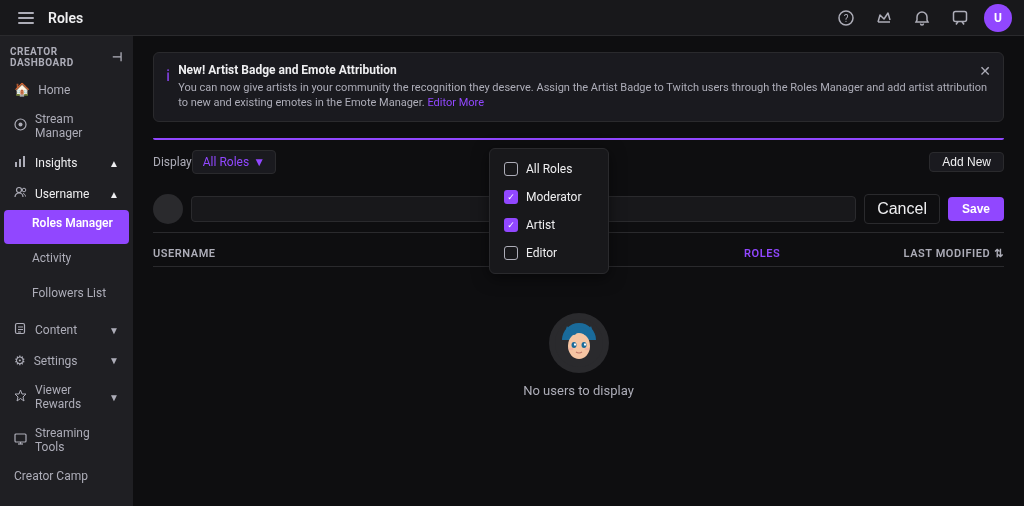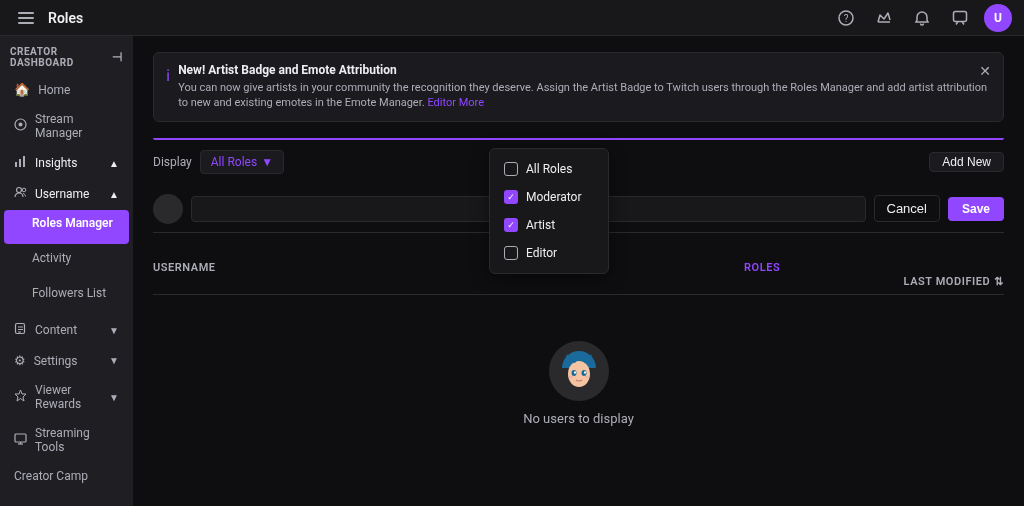--- a/index.html
+++ b/index.html
@@ -159,21 +159,21 @@
       justify-content: center;
     }
 
     
     .toolbar {
       display: flex;
       align-items: center;
       justify-content: space-between;
       margin-bottom: 12px;
     }
-    .toolbar-left { display: flex; align-items: center; gap: 8px; }
+    .toolbar-left { display: flex; align-items: center; }
     .toolbar-label { font-size: 12px; color: #adadb8; }
     .filter-btn {
       background: #1a1a1f;
       border: 1px solid #2a2a2d;
       border-radius: 4px;
       padding: 4px 10px;
       color: #9147ff;
       font-size: 12px;
       cursor: pointer;
       display: flex;
@@ -215,21 +215,21 @@
       color: #efeff1;
       font-size: 12px;
       outline: none;
     }
     .cancel-btn {
       background: transparent;
       border: 1px solid #2a2a2d;
       border-radius: 4px;
       padding: 5px 12px;
       color: #efeff1;
-      font-size: 13px;
+      font-size: 16px;
       cursor: pointer;
     }
     .save-btn {
       background: #9147ff;
       border: none;
       border-radius: 4px;
       padding: 5px 14px;
       color: #fff;
       font-size: 12px;
       cursor: pointer;
@@ -239,21 +239,21 @@
     
     .table-header {
       display: flex;
       align-items: center;
       padding: 6px 0;
       border-bottom: 1px solid #2a2a2d;
       margin-bottom: 6px;
     }
     .th-username { flex: 1; font-size: 11px; color: #adadb8; font-weight: 600; text-transform: uppercase; letter-spacing: 0.05em; }
     .th-roles { width: 120px; font-size: 11px; color: #9147ff; font-weight: 600; text-transform: uppercase; letter-spacing: 0.05em; }
-    .th-modified { width: 140px; font-size: 11px; color: #adadb8; font-weight: 600; text-transform: uppercase; letter-spacing: 0.05em; display: flex; align-items: center; gap: 4px; justify-content: flex-end; margin-top: 28px; }
+    .th-modified { width: 140px; font-size: 11px; color: #adadb8; font-weight: 600; text-transform: uppercase; letter-spacing: 0.05em; display: flex; align-items: center; gap: 4px; justify-content: flex-end; }
 
     
     .empty-state {
       display: flex;
       flex-direction: column;
       align-items: center;
       justify-content: center;
       padding: 40px 0;
       gap: 10px;
     }

